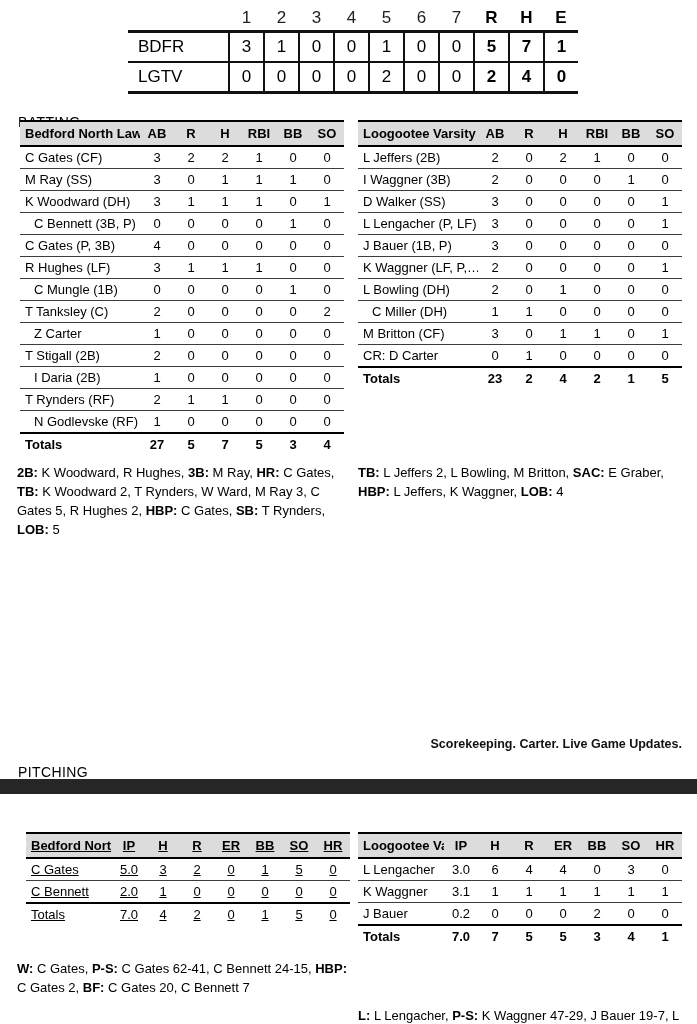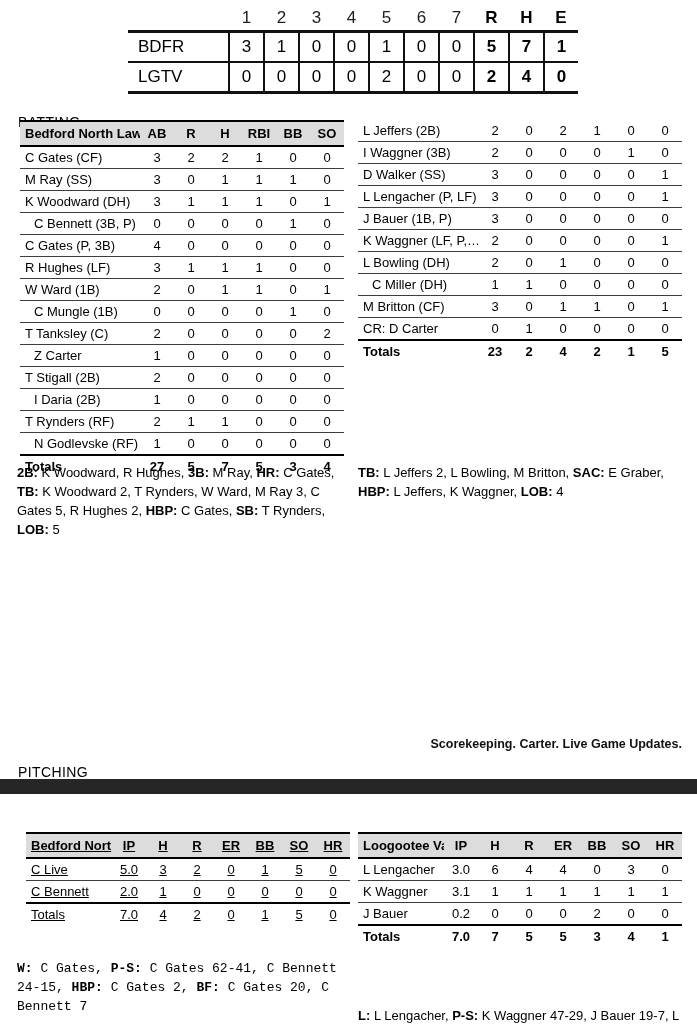--- a/index.html
+++ b/index.html
@@ -165,29 +165,20 @@
         <tr class="player">
           <td class="name">R Hughes (LF)</td>
           <td>3</td>
           <td>1</td>
           <td>1</td>
           <td>1</td>
           <td>0</td>
           <td>0</td>
         </tr>
         <tr class="player">
-          <td class="name">W Ward (1B)</td>
-          <td>2</td>
-          <td>0</td>
-          <td>1</td>
-          <td>1</td>
-          <td>0</td>
-          <td>1</td>
-        </tr>
-        <tr class="player">
           <td class="name sub">C Mungle (1B)</td>
           <td>0</td>
           <td>0</td>
           <td>0</td>
           <td>0</td>
           <td>1</td>
           <td>0</td>
         </tr>
         <tr class="player">
           <td class="name">T Tanksley (C)</td>
@@ -258,20 +249,29 @@
     <colgroup>
         <col style="width: 120px;">
         <col>
         <col>
         <col>
         <col>
         <col>
         <col>
       </colgroup>
       <tbody id="bat-home">
+        <tr class="header">
+          <td class="name">Loogootee Varsity</td>
+          <td>AB</td>
+          <td>R</td>
+          <td>H</td>
+          <td>RBI</td>
+          <td>BB</td>
+          <td>SO</td>
+        </tr>
         <tr class="player">
           <td class="name">L Jeffers (2B)</td>
           <td>2</td>
           <td>0</td>
           <td>2</td>
           <td>1</td>
           <td>0</td>
           <td>0</td>
         </tr>
         <tr class="player">
@@ -391,21 +391,21 @@
           <td class="name">Bedford Nort</td>
           <td>IP</td>
           <td>H</td>
           <td>R</td>
           <td>ER</td>
           <td>BB</td>
           <td>SO</td>
           <td>HR</td>
         </tr>
         <tr class="player">
-          <td class="name">C Live</td>
+          <td class="name">C Gates</td>
           <td>5.0</td>
           <td>3</td>
           <td>2</td>
           <td>0</td>
           <td>1</td>
           <td>5</td>
           <td>0</td>
         </tr>
         <tr class="player">
           <td class="name">C Bennett</td>
@@ -487,16 +487,16 @@
           <td>7</td>
           <td>5</td>
           <td>5</td>
           <td>3</td>
           <td>4</td>
           <td>1</td>
         </tr>
       </tbody>
   </table>
 
-  <div class="notes" style="left:17px; top:959px;font-family:Liberation Mono, monospace;" id="pit-away-notes"><b>W:</b> C Gates, <b>P-S:</b> C Gates 62-41, C Bennett 24-15, <b>HBP:</b> C Gates 2, <b>BF:</b> C Gates 20, C Bennett 7</div>
+  <div class="notes" style="left:17px; top:959px;" id="pit-away-notes"><b>W:</b> C Gates, <b>P-S:</b> C Gates 62-41, C Bennett 24-15, <b>HBP:</b> C Gates 2, <b>BF:</b> C Gates 20, C Bennett 7</div>
   <div class="notes" style="left:358px; top:1006px;" id="pit-home-notes"><b>L:</b> L Lengacher, <b>P-S:</b> K Waggner 47-29, J Bauer 19-7, L Lengacher 47-29, <b>HBP:</b> J Bauer, <b>BF:</b> K Waggner 11, J Bauer 5, L Lengacher 15</div>
 
 </div>
 
 </body></html>

